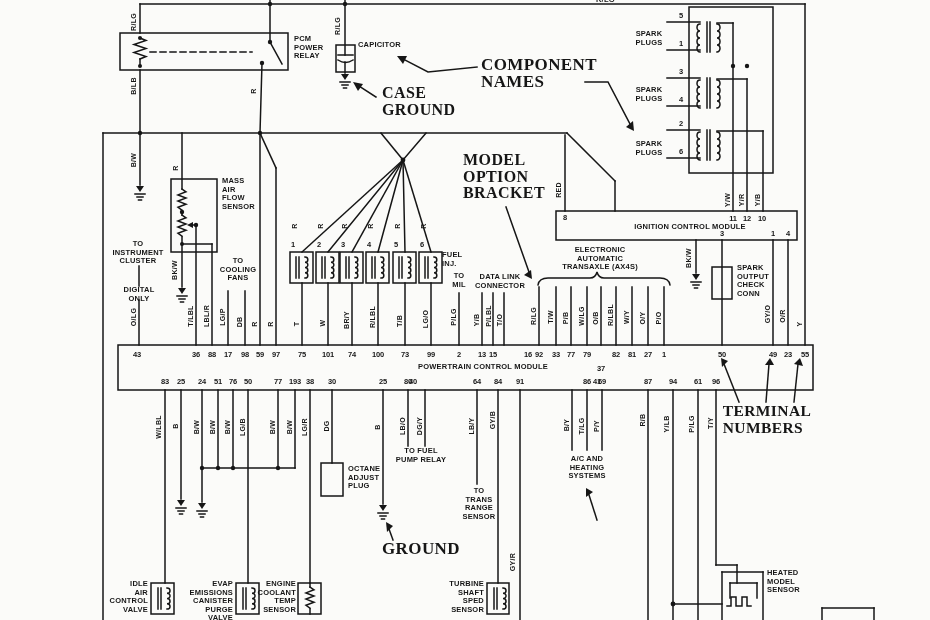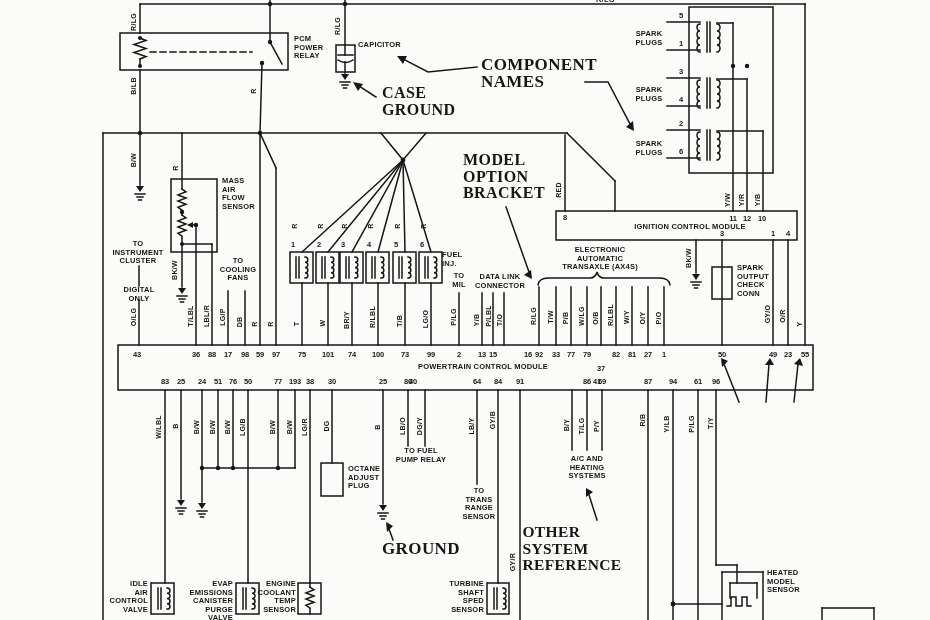--- a/index.html
+++ b/index.html
@@ -316,23 +316,22 @@
 <span class="sl" style="left:358px;top:41px">CAPICITOR</span>
 
 <div class="co" style="left:382px;top:85px">CASE
 GROUND</div>
 <div class="co c" style="left:539px;top:73px;font-size:17px">COMPONENT
 NAMES</div>
 <div class="co c" style="left:504px;top:177px">MODEL
 OPTION
 BRACKET</div>
 <div class="co" style="left:382px;top:541px;font-size:17px">GROUND</div>
-<div class="co c" style="left:572px;top:549px;font-size:15.5px">OTHER
-SYSTEM
-REFERENCE</div>
+<div class="co c" style="left:767px;top:419px;font-size:15.5px">TERMINAL
+NUMBERS</div>
 
 <div class="sl c" style="left:649px;top:39px">SPARK
 PLUGS</div>
 <div class="sl c" style="left:649px;top:95px">SPARK
 PLUGS</div>
 <div class="sl c" style="left:649px;top:149px">SPARK
 PLUGS</div>
 <span class="tn" style="left:681px;top:15px">5</span>
 <span class="tn" style="left:681px;top:43px">1</span>
 <span class="tn" style="left:681px;top:71px">3</span>

